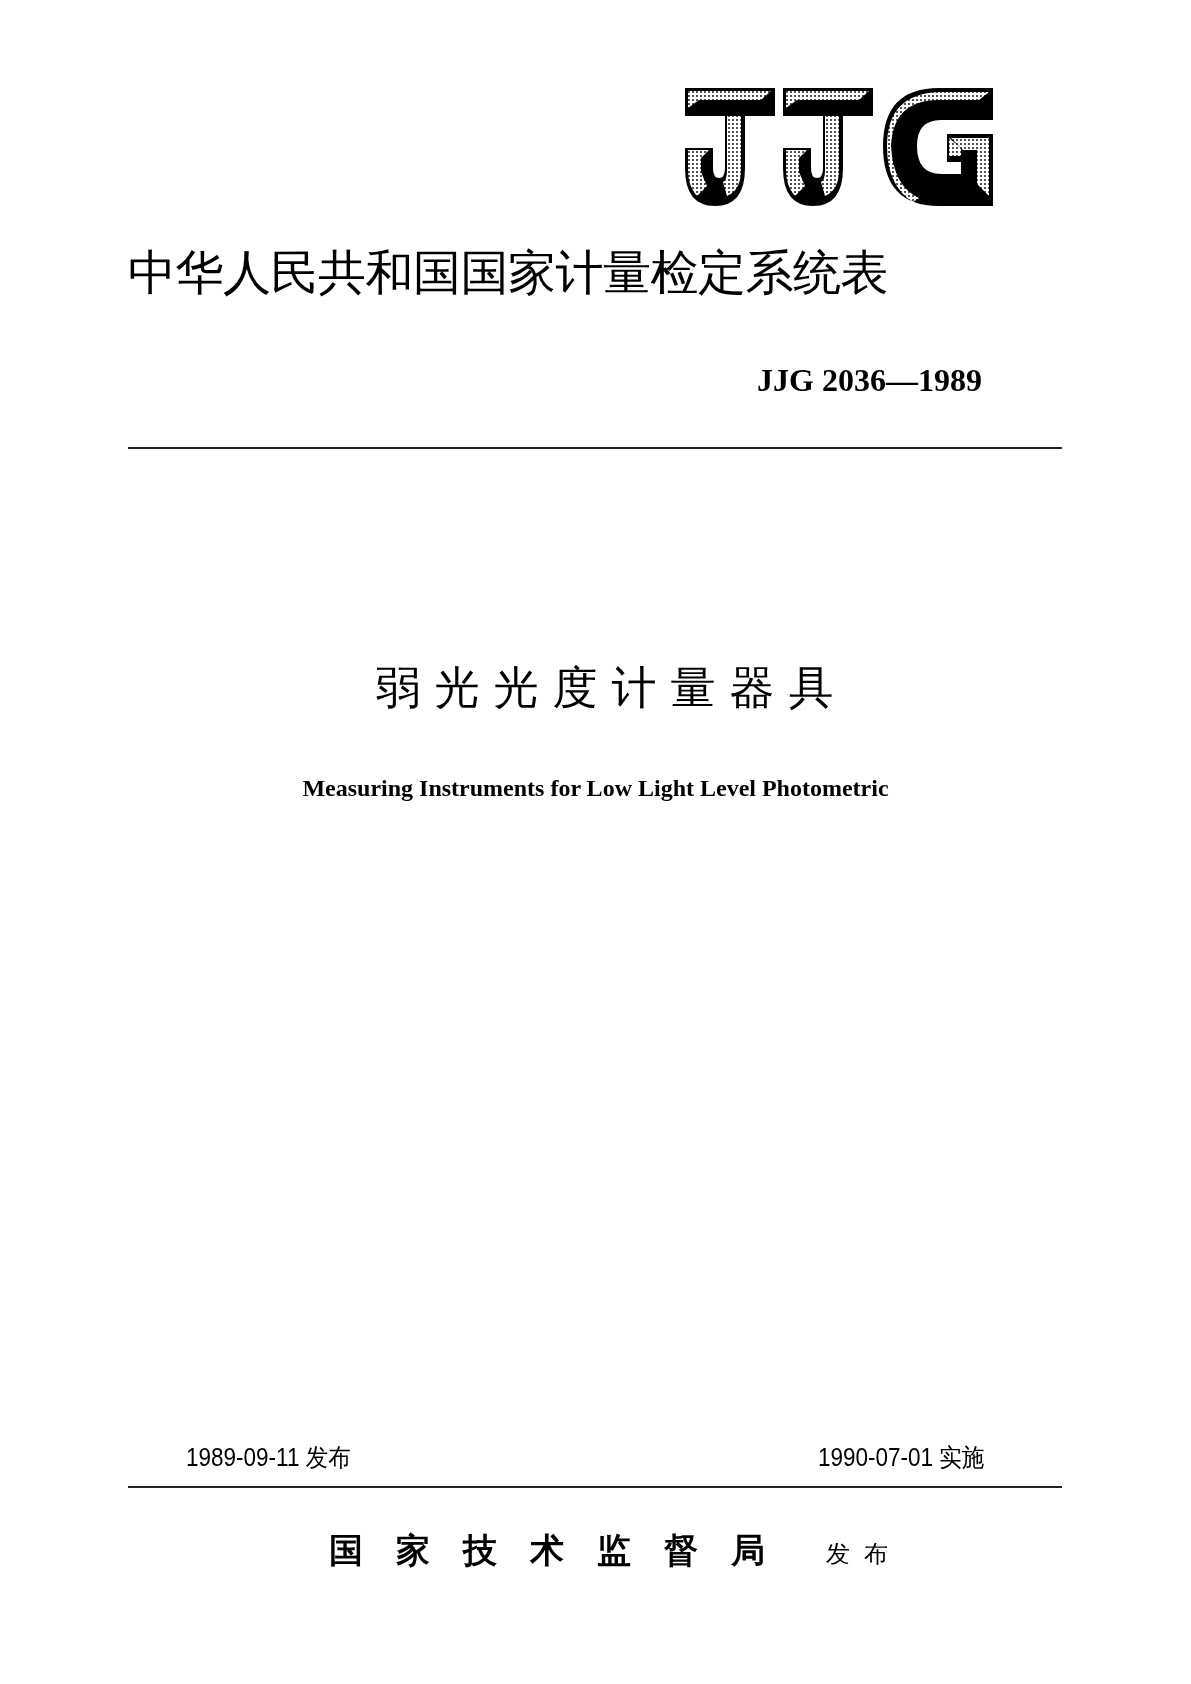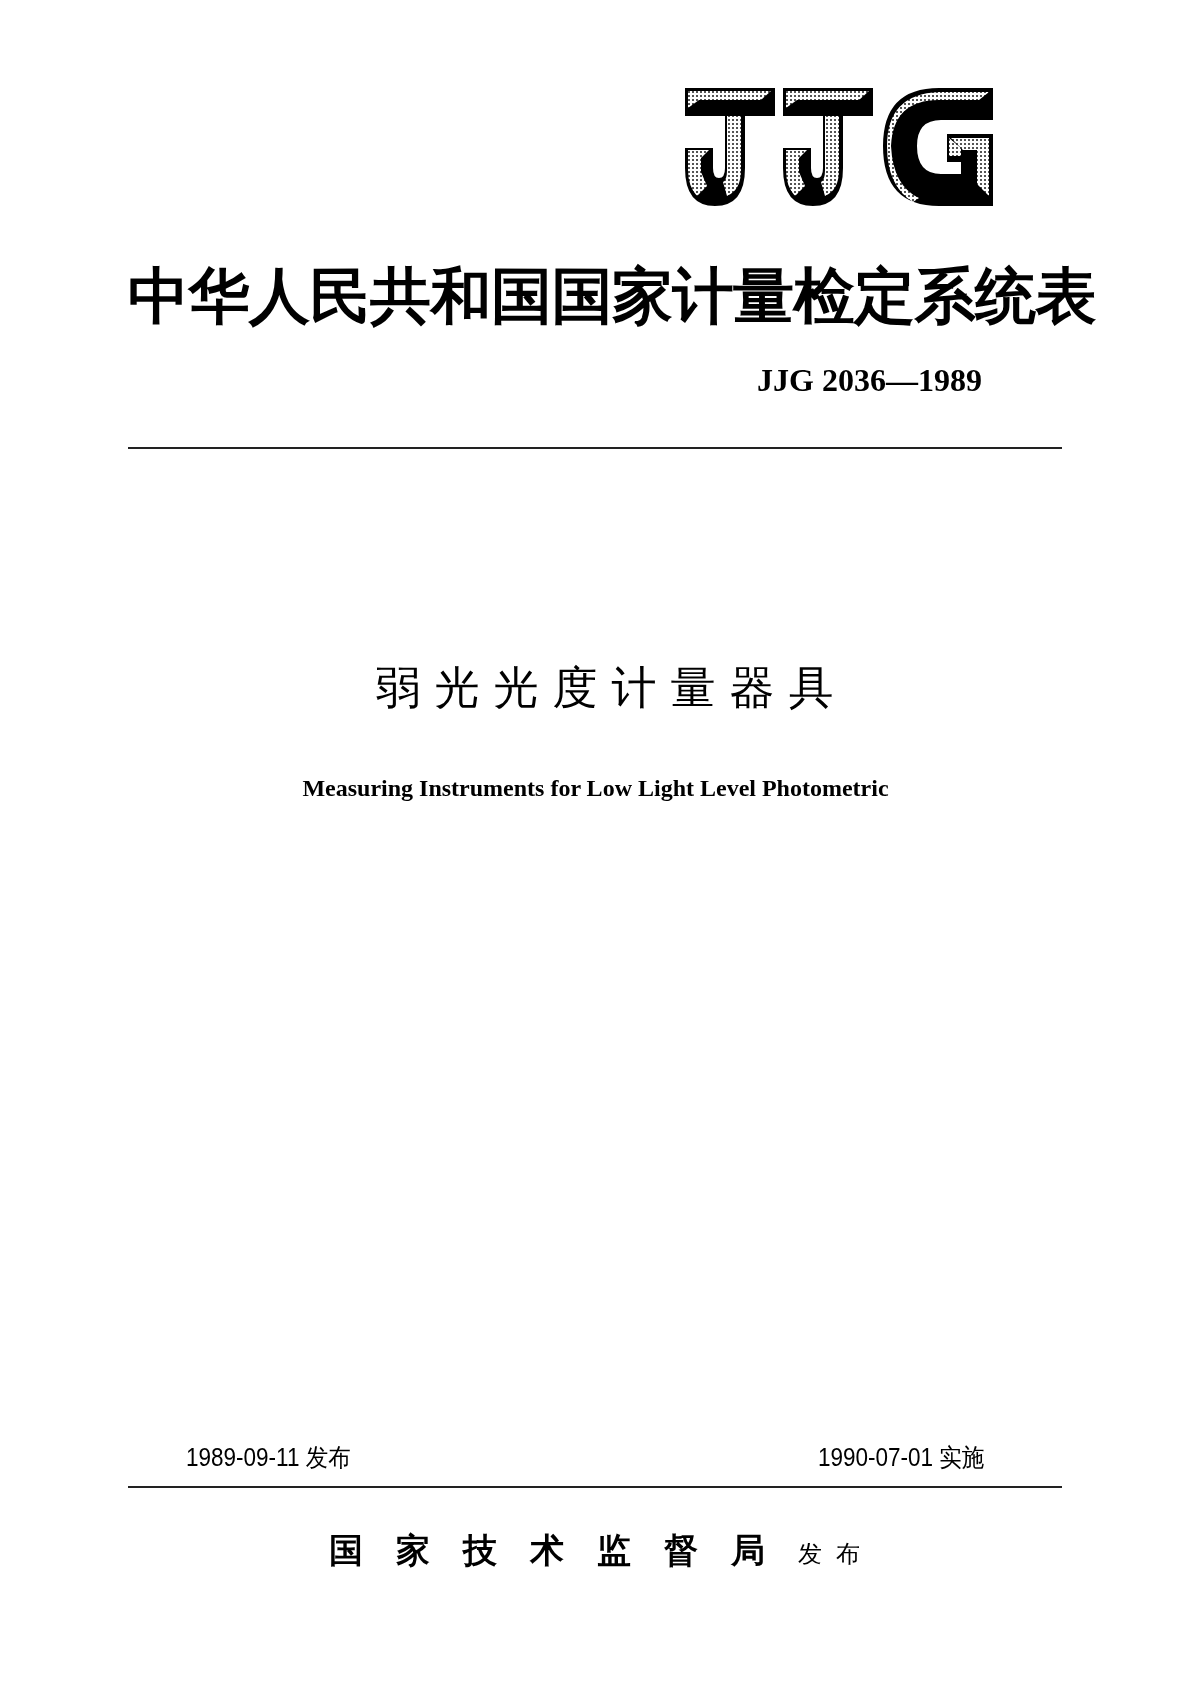--- a/index.html
+++ b/index.html
@@ -1,22 +1,22 @@
 <!DOCTYPE html>
 <html><head>
 <meta charset="utf-8">
 <style>
   html, body { margin:0; padding:0; background:#ffffff; }
   body { width:1191px; height:1684px; position:relative; overflow:hidden; color:#000; }
   .abs { position:absolute; }
   #logo { left:683px; top:86px; width:312px; height:122px; }
   #main-title {
-    left:128px; top:266px; width:940px; height:60px;
-    font-family:"DejaVu Serif","Liberation Serif",serif; font-weight:bold;
-    font-size:61px; line-height:60px; letter-spacing:-0.5px; white-space:nowrap;
+    left:128px; top:242px; width:940px; height:60px;
+    font-family:"DejaVu Serif","Liberation Serif",serif; font-weight:normal;
+    font-size:48px; line-height:60px; letter-spacing:-0.5px; white-space:nowrap;
   }
   #std-code {
     left:757px; top:366px; font-family:"Liberation Serif",serif; font-weight:bold;
     font-size:32px; line-height:28px; white-space:nowrap;
   }
   .rule { left:128px; width:934px; height:0; border-top:2px solid #222; }
   #rule-top { top:447px; }
   #rule-bottom { top:1486px; }
   #cn-title {
     left:0; width:1191px; top:660px; text-align:center;
@@ -32,21 +32,21 @@
     top:1440px; font-family:"Liberation Sans","DejaVu Sans",sans-serif;
     font-size:25px; line-height:34px; white-space:nowrap; transform:scaleX(0.9); transform-origin:left;
   }
   #issue-date { left:186px; }
   #impl-date { left:818px; }
   #publisher {
     left:329px; top:1528px; white-space:nowrap;
     font-family:"DejaVu Serif","Liberation Serif",serif; font-weight:bold;
   }
   #publisher .org { font-size:34px; letter-spacing:33px; line-height:44px; }
-  #publisher .pub { font-size:24px; letter-spacing:14px; font-weight:normal; font-family:"DejaVu Sans",sans-serif; }
+  #publisher .pub { font-size:24px; letter-spacing:14px; font-weight:normal; font-family:"DejaVu Sans",sans-serif;margin-left:28px; }
 </style>
 </head>
 <body>
 
 <div id="logo" class="abs">
   <svg width="312" height="122" viewBox="0 0 312 122" xmlns="http://www.w3.org/2000/svg">
     <defs>
       <pattern id="dots" width="4" height="4" patternUnits="userSpaceOnUse">
         <rect width="4" height="4" fill="#fff"></rect>
         <rect x="1" y="1" width="2" height="2" fill="#555"></rect>

